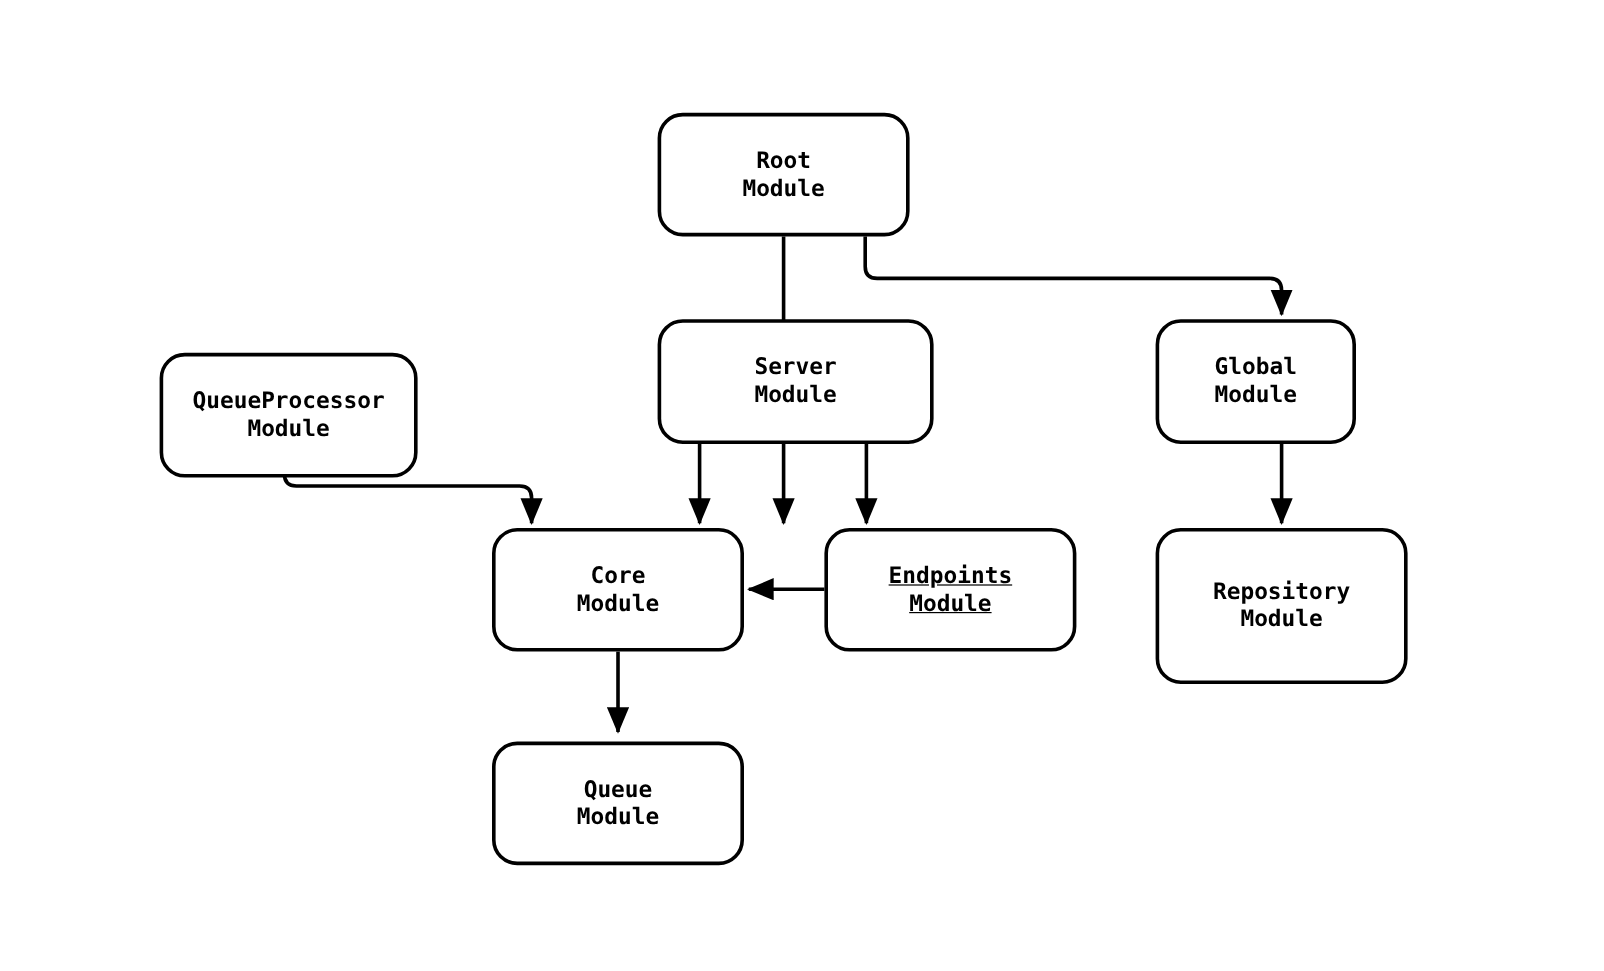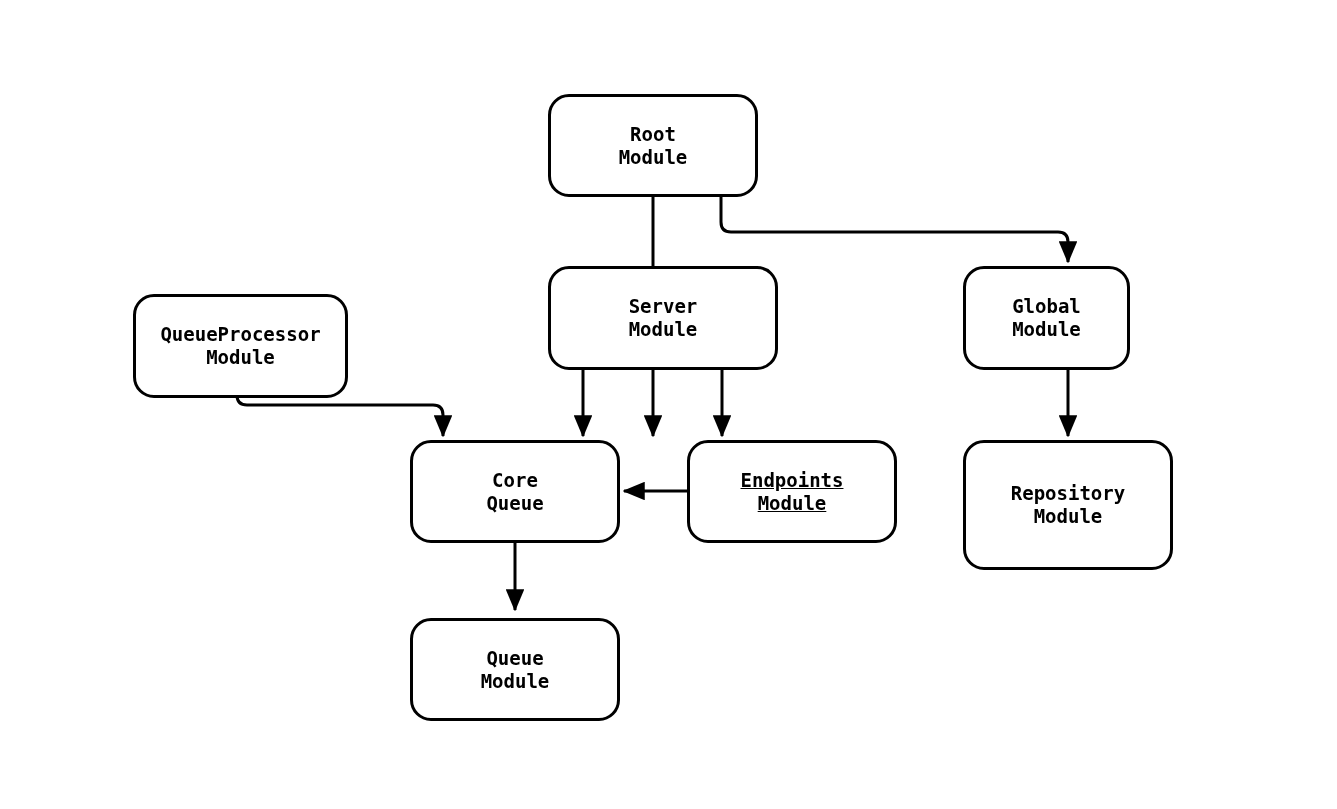--- a/index.html
+++ b/index.html
@@ -99,21 +99,21 @@
 Module</div>
   </div>
 
   <div class="node-box" style="left:963px; top:266px; width:167px; height:104px;">
     <div class="node-label">Global
 Module</div>
   </div>
 
   <div class="node-box" style="left:410px; top:440px; width:210px; height:103px;">
     <div class="node-label">Core
-Queue</div>
+Module</div>
   </div>
 
   <div class="node-box" style="left:687px; top:440px; width:210px; height:103px;text-decoration:underline;">
     <div class="node-label">Endpoints
 Module</div>
   </div>
 
   <div class="node-box" style="left:963px; top:440px; width:210px; height:130px;">
     <div class="node-label">Repository
 Module</div>

